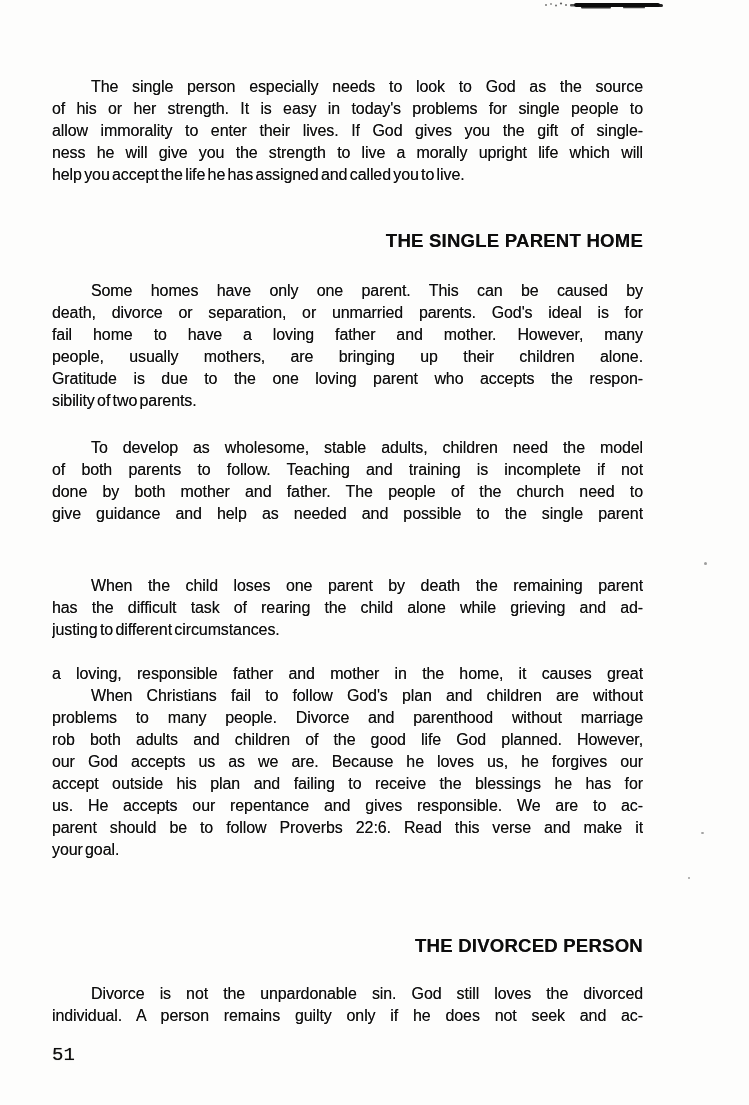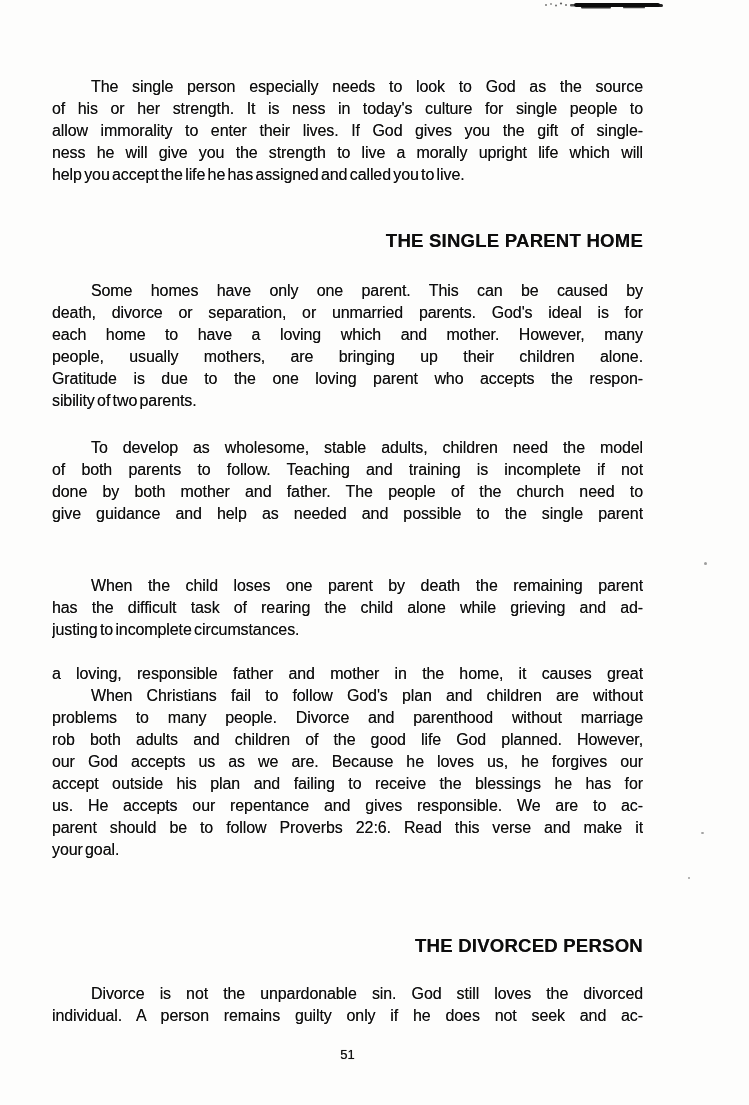--- a/index.html
+++ b/index.html
@@ -43,24 +43,25 @@
     font-size: 18.6px;
     line-height: 24px;
     font-weight: 700;
     letter-spacing: 0.2px;
     text-shadow: 0 0 0.5px rgba(0,0,0,0.65);
   }
   .page-number {
     position: absolute;
     left: 52px;
     width: 591px;
-    text-align: center;
-    font-size: 13px;
+    text-align: left;
+    font-size: 19px;
     line-height: 20px;
     text-shadow: 0 0 0.7px rgba(0,0,0,0.7);
+    font-family: Liberation Mono, monospace;
   }
   .smudge {
     position: absolute;
     left: 543px;
     top: 0px;
     width: 125px;
     height: 14px;
   }
   .speck {
     position: absolute;
@@ -90,48 +91,48 @@
       <circle cx="23" cy="5" r="1" opacity="0.6"></circle>
     </g>
   </svg>
 
   <div class="speck s1"></div>
   <div class="speck s2"></div>
   <div class="speck s3"></div>
 
   <div class="para" style="top:76px">
       <div class="line first">The single person especially needs to look to God as the source</div>
-      <div class="line">of his or her strength.  It is ness in today's culture for single people to</div>
+      <div class="line">of his or her strength.  It is easy in today's problems for single people to</div>
       <div class="line">allow immorality to enter their lives.  If God gives you the gift of single-</div>
       <div class="line">ness he will give you the strength to live a morally upright life which will</div>
       <div class="line last">help you accept the life he has assigned and called you to live.</div>
     </div>
 
   <div class="heading" style="top:229px">THE SINGLE PARENT HOME</div>
 
   <div class="para" style="top:280px">
       <div class="line first">Some homes have only one parent.  This can be caused by</div>
       <div class="line">death, divorce or separation, or unmarried parents.  God's ideal is for</div>
-      <div class="line">each home to have a loving which and mother.  However, many</div>
+      <div class="line">fail home to have a loving father and mother.  However, many</div>
       <div class="line">people,  usually mothers,  are bringing up their children alone.</div>
       <div class="line">Gratitude is due to the one loving parent who accepts the respon-</div>
       <div class="line last">sibility of two parents.</div>
     </div>
 
   <div class="para" style="top:437px">
       <div class="line first">To develop as wholesome, stable adults, children need the model</div>
       <div class="line">of both parents to follow.  Teaching and training is incomplete if not</div>
       <div class="line">done by both mother and father.  The people of the church need to</div>
       <div class="line">give guidance and help as needed and possible to the single parent</div>
     </div>
 
   <div class="para" style="top:575px">
       <div class="line first">When the child loses one parent by death the remaining parent</div>
       <div class="line">has the difficult task of rearing the child alone while grieving and ad-</div>
-      <div class="line last">justing to incomplete circumstances.</div>
+      <div class="line last">justing to different circumstances.</div>
     </div>
 
   <div class="para" style="top:663px">
       <div class="line">a loving, responsible father and mother in the home, it causes great</div>
       <div class="line first">When Christians fail to follow God's plan and children are without</div>
       <div class="line">problems to many people.  Divorce and parenthood without marriage</div>
       <div class="line">rob both adults and children of the good life God planned.  However,</div>
       <div class="line">our God accepts us as we are.  Because he loves us, he forgives our</div>
       <div class="line">accept outside his plan and failing to receive the blessings  he has for</div>
       <div class="line">us.  He accepts our repentance and gives responsible.  We are to ac-</div>

